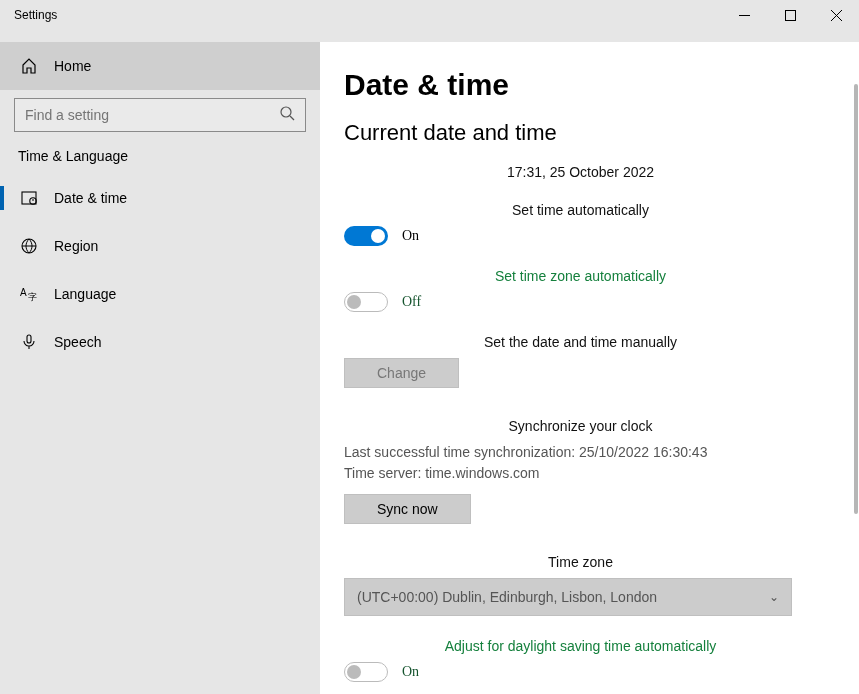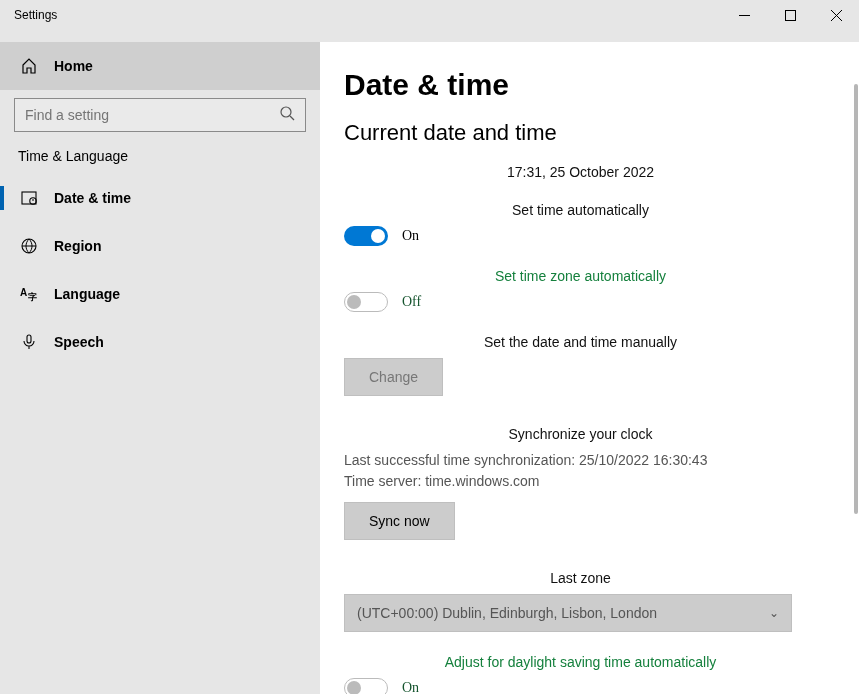--- a/index.html
+++ b/index.html
@@ -4,21 +4,21 @@
 <style>
 * { margin: 0; padding: 0; box-sizing: border-box; font-family: "Segoe UI", Arial, sans-serif; }
 body { width: 859px; height: 694px; overflow: hidden; background: #fff; display: flex; flex-direction: column; }
 .titlebar { height: 42px; background: #e6e6e6; display: flex; align-items: flex-start; }
 .titlebar-title { font-size: 12px; padding: 8px 14px; color: #000; }
 .titlebar-controls { margin-left: auto; display: flex; }
 .win-btn { width: 46px; height: 30px; display: flex; align-items: center; justify-content: center; font-size: 12px; cursor: default; }
 .win-btn svg { width: 11px; height: 11px; }
 .body-row { display: flex; flex: 1; min-height: 0; }
 .sidebar { width: 320px; background: #e6e6e6; display: flex; flex-direction: column; }
-.nav-item { display: flex; align-items: center; height: 48px; padding-left: 20px; gap: 16px; font-size: 14px; color: #000; cursor: default; position: relative; font-weight: bold; }
+.nav-item { display: flex; align-items: center; height: 48px; padding-left: 20px; gap: 16px; font-size: 14px; color: #000; cursor: default; position: relative; }
 .nav-item.selected { background: #cfcfcf; }
 .nav-item .accent { position: absolute; left: 0; top: 12px; bottom: 12px; width: 4px; background: #0063b1; display: none; }
 .nav-item.active .accent { display: block; }
 .nav-icon { width: 18px; display: flex; justify-content: center; }
 .search-wrap { padding: 8px 14px 14px 14px; }
 .search { display: flex; align-items: center; border: 1px solid #8a8a8a; background: #eaeaea; height: 34px; padding: 16px 10px; }
 .search input { flex: 1; background: transparent; border: none; outline: none; font-size: 14px; color: #666; }
 .section-title { font-weight: 400; font-size: 14px; padding: 2px 14px 10px 18px; }
 .content { flex: 1; position: relative; overflow: hidden; }
 .scroll { position: absolute; inset: 0; overflow-y: auto; padding: 20px 42px 20px 24px; }
@@ -31,21 +31,21 @@
 .toggle { width: 44px; height: 20px; border-radius: 10px; position: relative; background: #666; border: none; }
 .toggle .knob { position: absolute; top: 3px; width: 14px; height: 14px; border-radius: 50%; background: #fff; left: 3px; }
 .toggle.on { background: #0078d4; }
 .toggle.on .knob { left: 27px; background: #fff; }
 .toggle.off { background: #fff; border: 1px solid #888; }
 .toggle.off .knob { background: #888; top: 2px; left: 2px; }
 .toggle.off.disabled { border-color: #bbb; }
 .toggle.off.disabled .knob { background: #bbb; }
 .toggle-label { font-size: 14px; font-family: Liberation Serif, serif; }
 .toggle-label.disabled { color: #14532d; }
-.btn { height: 38px; padding: 0 24px; font-size: 14px; border: 1px solid #bfbfbf; background: #ccc; cursor: default; min-width: 90px; }
+.btn { height: 30px; padding: 0 32px; font-size: 14px; border: 1px solid #bfbfbf; background: #ccc; cursor: default; min-width: 90px; }
 .btn.disabled { color: #777; }
 .small { font-size: 14px; color: #555; line-height: 1.5; }
 .dropdown { display: flex; align-items: center; justify-content: space-between; background: #ccc; border: 1px solid #bfbfbf; height: 38px; padding: 0 12px; width: 448px; color: #555; font-size: 14px; }
 .chev { font-size: 12px; color: #555; }
 .fake-scrollbar { position: absolute; right: 1px; top: 42px; width: 4px; height: 430px; background: #b6b6b6; border-radius: 2px; }
 </style>
 </head>
 <body>
 
 <div class="titlebar">
@@ -170,21 +170,21 @@
       </div>
 
       <div class="block" style="margin-top:30px">
         <div class="label">Synchronize your clock</div>
         <div class="small">Last successful time synchronization: 25/10/2022 16:30:43</div>
         <div class="small" style="margin-bottom:10px">Time server: time.windows.com</div>
         <button class="btn">Sync now</button>
       </div>
 
       <div class="block" style="margin-top:30px">
-        <div class="label">Last zone</div>
+        <div class="label">Time zone</div>
         <div class="dropdown">
           <span>(UTC+00:00) Dublin, Edinburgh, Lisbon, London</span>
           <span class="chev">⌄</span>
         </div>
       </div>
 
       <div class="block" style="margin-top:20px">
         <div class="label disabled">Adjust for daylight saving time automatically</div>
         <div class="row">
           <button class="toggle off disabled">

